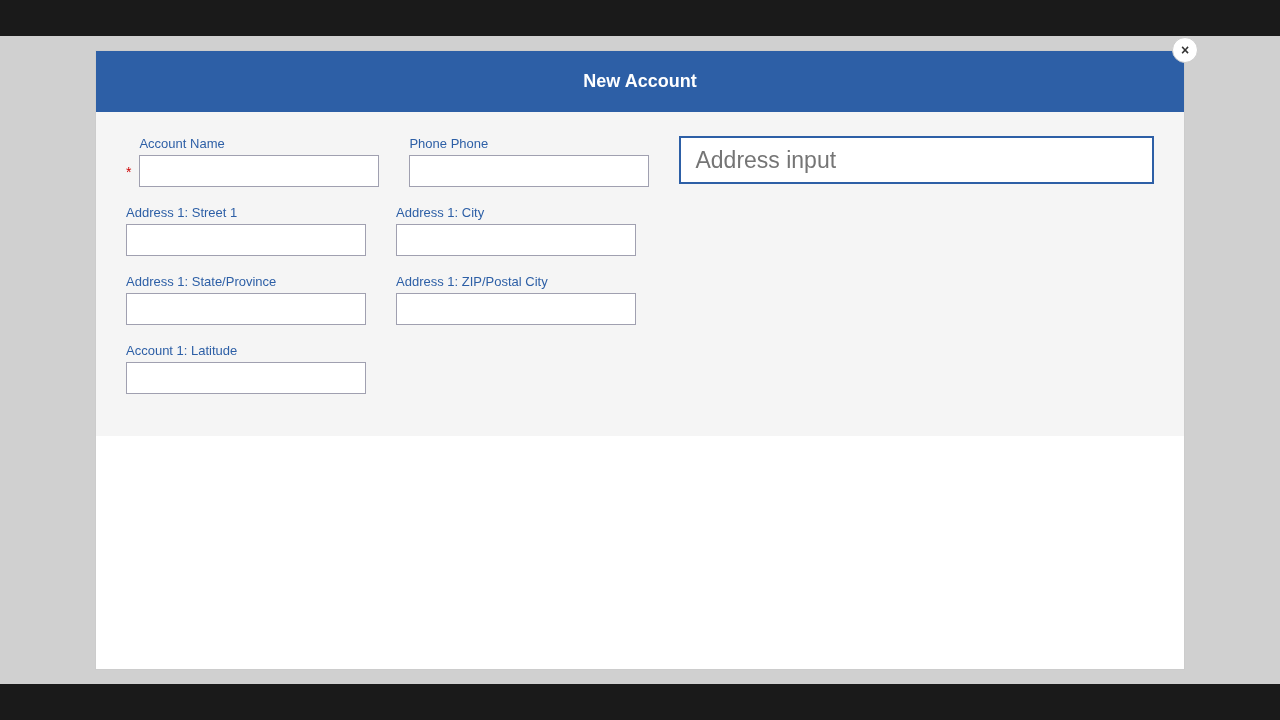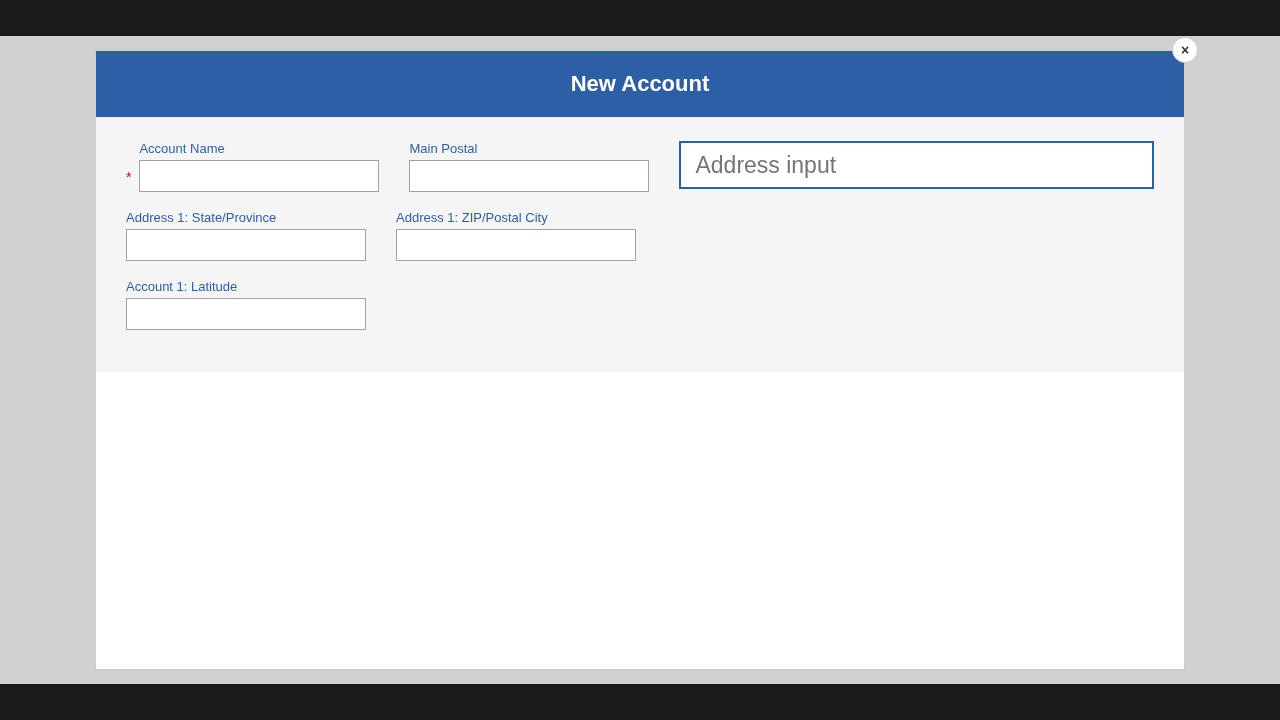--- a/index.html
+++ b/index.html
@@ -52,21 +52,21 @@
 
     .modal-header {
       background-color: #2d5fa6;
       padding: 20px 20px;
       text-align: center;
       position: relative;
     }
 
     .modal-title {
       color: #ffffff;
-      font-size: 22px;
+      font-size: 18px;
       font-weight: 600;
     }
 
     .close-button {
       position: absolute;
       top: -14px;
       right: -14px;
       width: 26px;
       height: 26px;
       background-color: #ffffff;
@@ -173,30 +173,40 @@
 
         <div style="display:flex; align-items:flex-start; gap:4px;">
           <span class="required-star">*</span>
           <div class="form-group col-left">
             <label class="field-label">Account Name</label>
             <input class="form-input" type="text" style="">
           </div>
         </div>
 
         <div class="form-group col-middle">
-          <label class="field-label">Main Postal</label>
+          <label class="field-label">Phone Phone</label>
           <input class="form-input" type="text" style="">
         </div>
 
         <div class="form-group col-right">
           <input class="address-input-field" type="text" placeholder="Address input" style="">
         </div>
 
       </div>
 
+      <div class="form-row">
+        <div class="form-group col-left">
+          <label class="field-label">Address 1: Street 1</label>
+          <input class="form-input" type="text" style="">
+        </div>
+        <div class="form-group col-middle">
+          <label class="field-label">Address 1: City</label>
+          <input class="form-input" type="text" style="">
+        </div>
+      </div>
 
       <div class="form-row">
         <div class="form-group col-left">
           <label class="field-label">Address 1: State/Province</label>
           <input class="form-input" type="text" style="">
         </div>
         <div class="form-group col-middle">
           <label class="field-label">Address 1: ZIP/Postal City</label>
           <input class="form-input" type="text" style="">
         </div>

